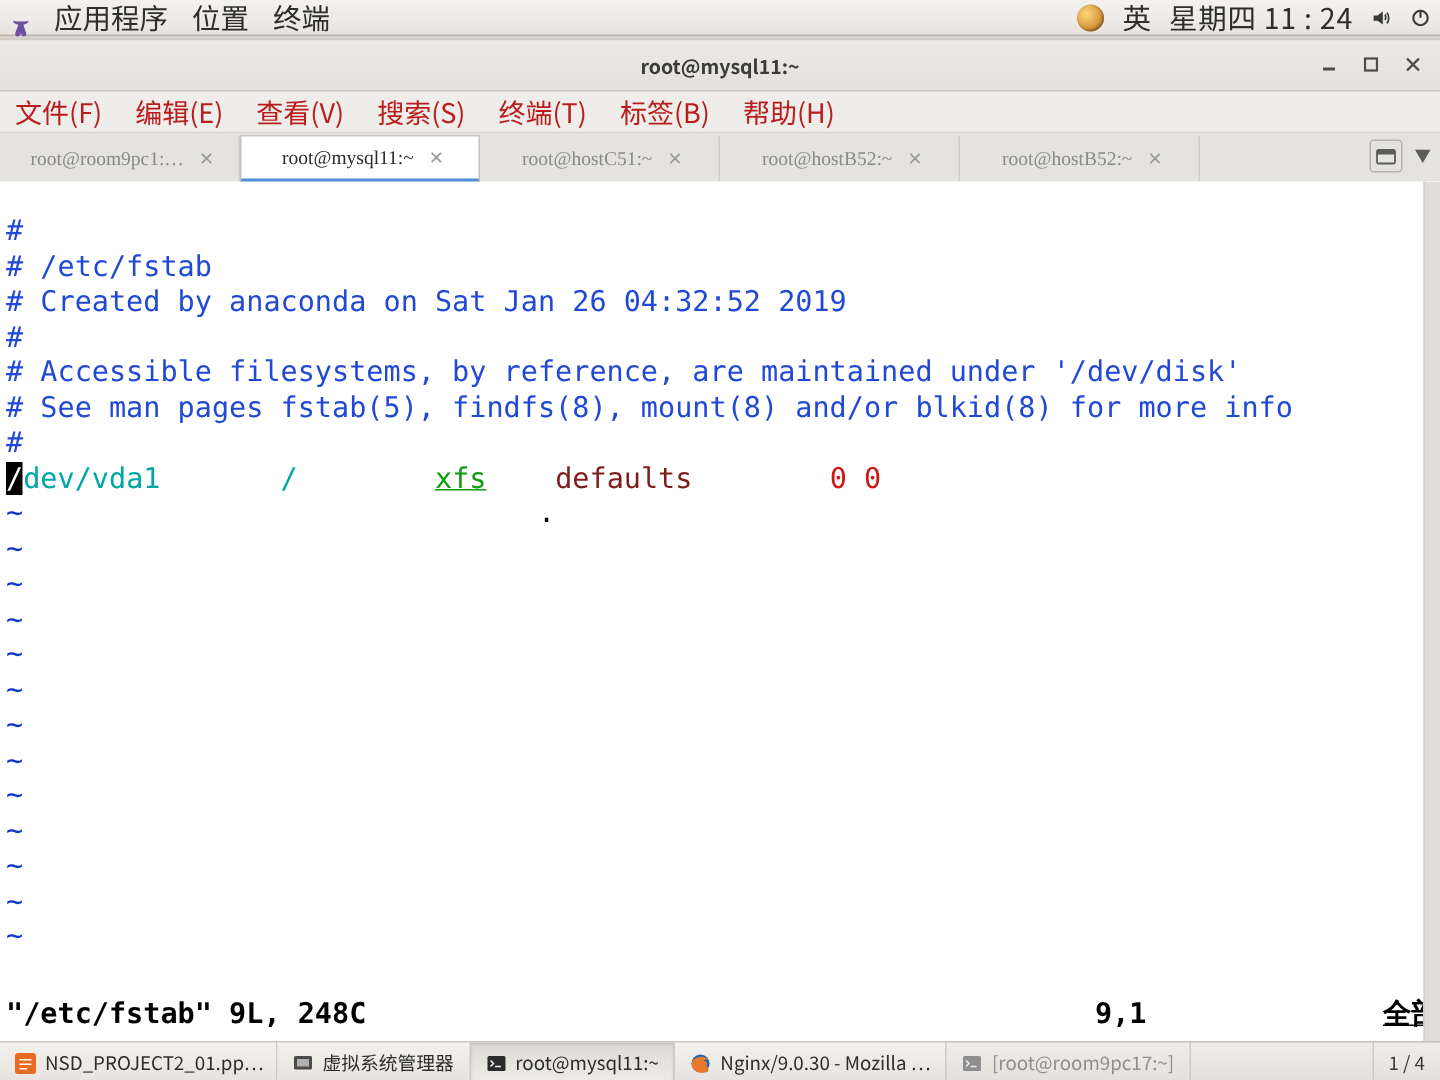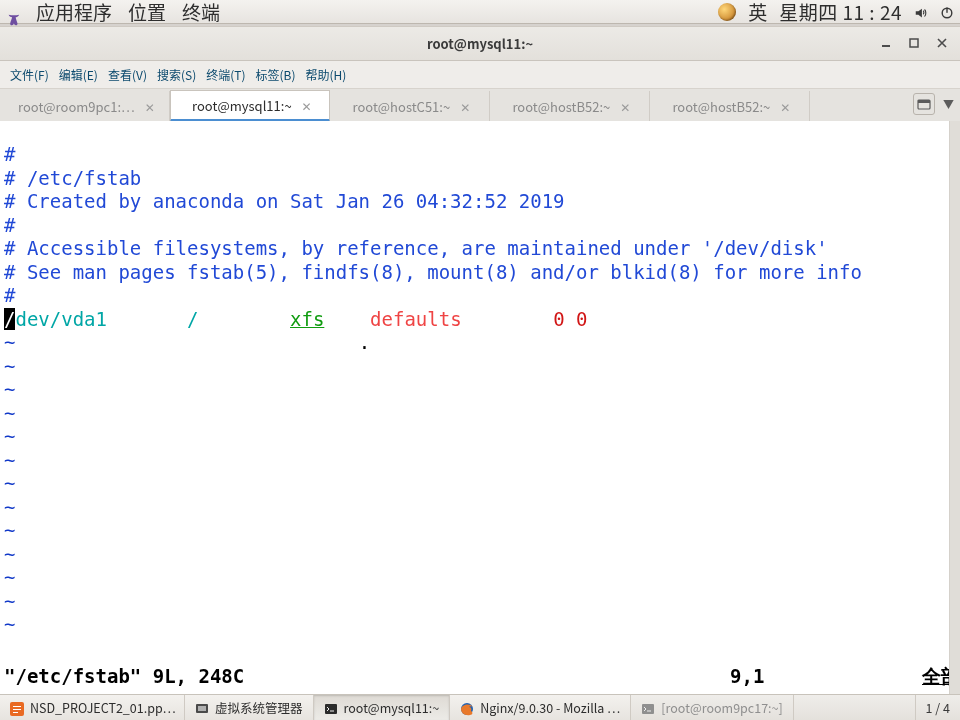--- a/index.html
+++ b/index.html
@@ -62,22 +62,22 @@
     display:flex;align-items:center;justify-content:center;
     color:#4c4c4c;font-size:13px;
     border-radius:3px;
   }
   .win-btn svg{width:10px;height:10px;}
 
   .menubar{
     height:28px;
     background:#efedea;
     display:flex; align-items:center;
-    padding:0 6px; gap:2px;
-    font-size:12px; color:#0c4a6e;
+    padding:0 6px; gap:14px;
+    font-size:18px; color:#b91c1c;
     border-bottom:1px solid #d7d3cd;
   }
   .menubar .item{padding:2px 4px;}
 
   .tabbar{
     height:32px;
     background:#e5e3df;
     display:flex; align-items:flex-end;
     border-bottom:0;
     padding-left:0px;
@@ -87,20 +87,21 @@
     height:30px;
     display:flex;align-items:center;
     padding:0 14px 0 18px;
     font-size:13px;
     color:#8a8a8a;
     border-right:1px solid #d0ccc6;
     position:relative;
     min-width:160px;
     justify-content:center;
     gap:10px;
+    font-family:Liberation Serif, serif;
   }
   .tab .close{color:#9a9a9a;font-size:12px;}
   .tab.active{
     background:#ffffff;
     color:#2c2c2c;
     border-top:1px solid #c9c4bd;
     border-left:1px solid #c9c4bd;
     border-right:1px solid #c9c4bd;
     border-bottom:3px solid #4b8ed1;
     height:32px;
@@ -125,21 +126,21 @@
     font-size:19px;
     line-height:23.5px;
     padding:22px 0 0 4px;
     position:relative;
     white-space:pre;
     overflow:hidden;
   }
   .c-blue   { color:#2149d6; }
   .c-cyan   { color:#00a6a6; }
   .c-green  { color:#109c10;text-decoration:underline; }
-  .c-magenta{ color:#ef4444; }
+  .c-magenta{ color:#7f1d1d; }
   .c-red    { color:#d11515; }
   .c-black  { color:#000; }
   .cursor-block{
     background:#000;color:#fff;
   }
   .tilde{ color:#1038c8; }
   .status-line{
     position:absolute;left:4px;right:0;bottom:6px;
     font-family:inherit;font-size:19px;
     color:#000;

